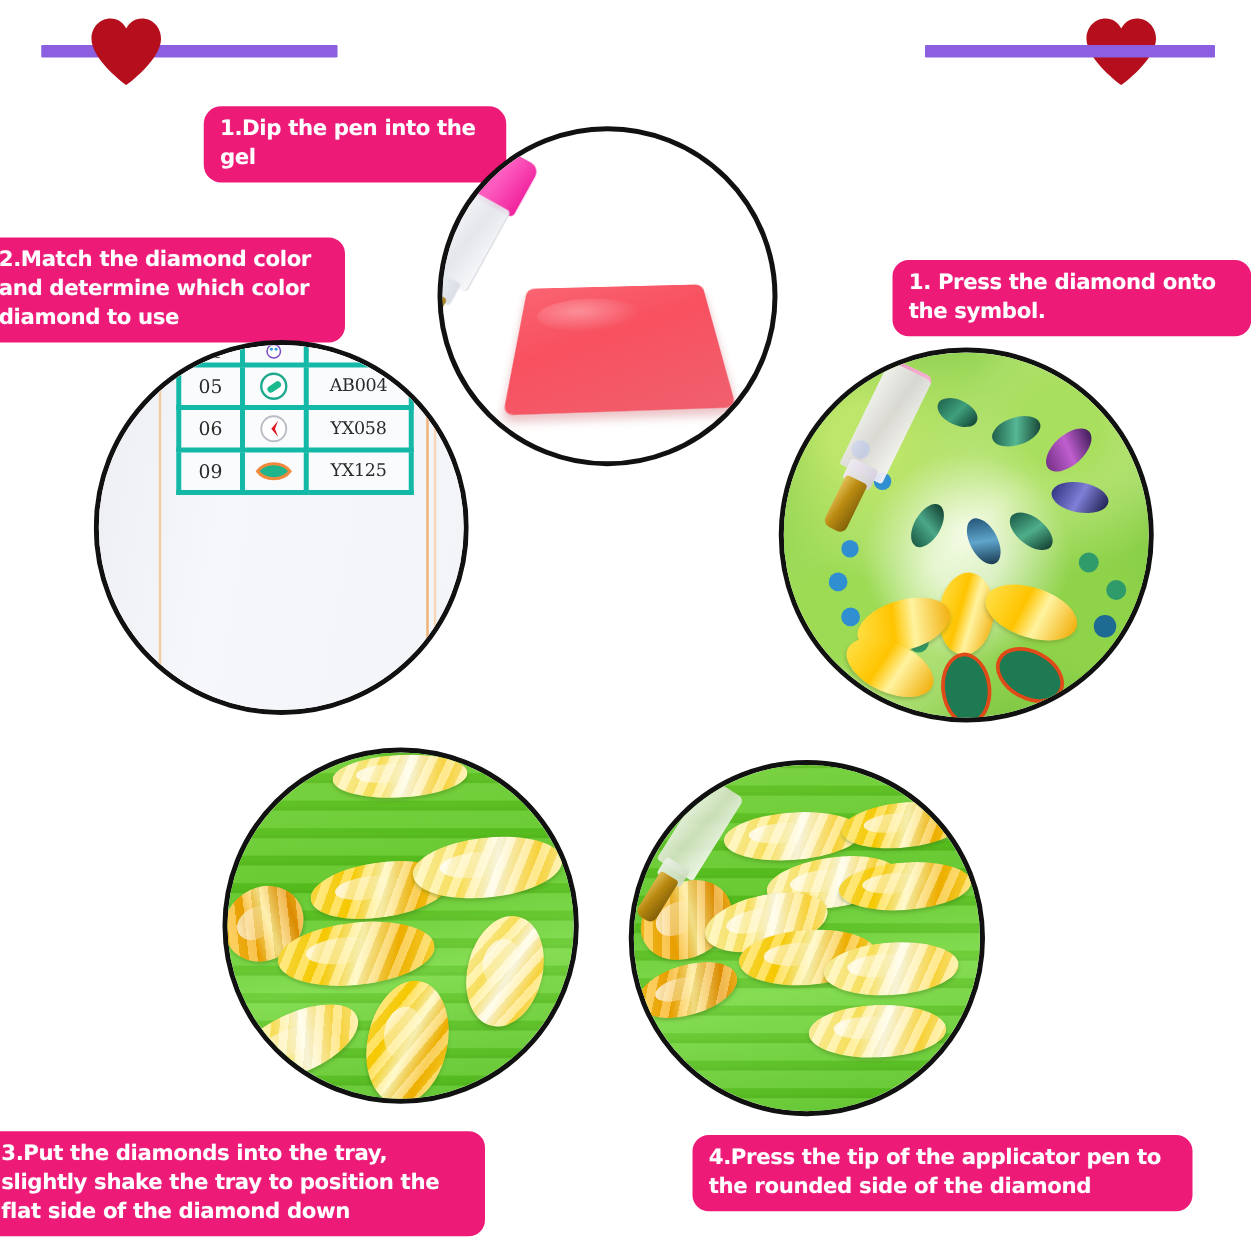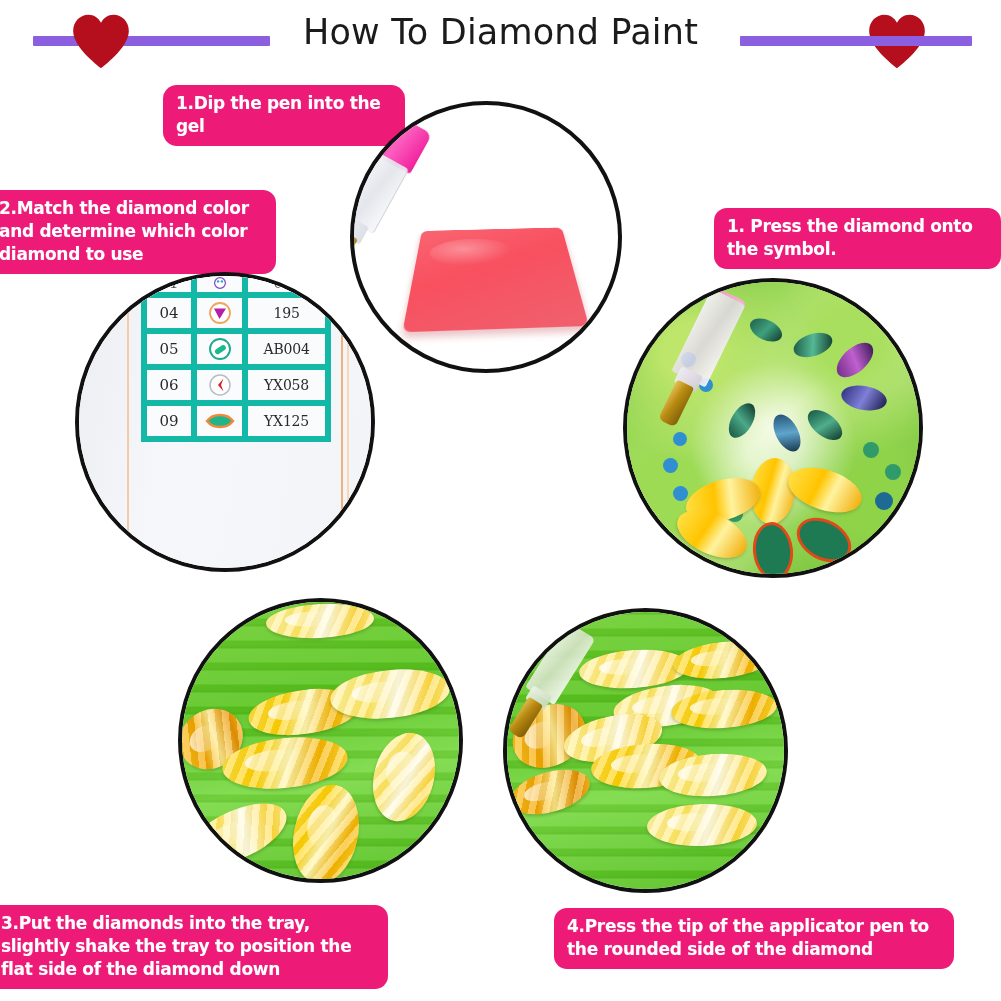--- a/index.html
+++ b/index.html
@@ -159,21 +159,21 @@
     position: absolute;
     left: 62px; top: -8px;
     width: 190px;
     border-collapse: collapse;
     font-family: "DejaVu Serif", serif;
     font-size: 14px;
     color: #2a2a2a;
     background: #fafbfd;
   }
   #chart-table td {
-    border: 6px solid #14b8a6;
+    border: 4px solid #14b8a6;
     height: 30px;
     padding: 0 2px;
     text-align: center;
     vertical-align: middle;
     line-height: 1;
   }
   #chart-table td.c-no  { width: 44px; font-size: 15px; }
   #chart-table td.c-sym { width: 48px; padding: 0; }
   #chart-table td.c-code{ width: 78px; font-size: 14px; letter-spacing: -.2px; }
   #chart-table tr.partial td { height: 18px; color: #555; }
@@ -293,21 +293,20 @@
   </div>
 
   <div class="heart right">
     <svg viewBox="0 0 32 30" aria-hidden="true">
       <path d="M16 29C16 29 1.6 18.6 1.6 9.8 1.6 4.9 5.2 1.4 9.5 1.4c2.9 0 5.3 1.7 6.5 4.2 1.2-2.5 3.6-4.2 6.5-4.2 4.3 0 7.9 3.5 7.9 8.4C30.4 18.6 16 29 16 29z" fill="#B50F1D"></path>
     </svg>
   </div>
 
   <div class="rule right"></div>
 
-  <div id="page-title">How To Diamond Paint</div>
 </div>
 
 <div class="pill" id="label-1">1.Dip the pen into the gel</div>
 <div class="pill" id="label-2">2.Match the diamond color and determine which color diamond to use</div>
 <div class="pill" id="label-5">1. Press the diamond onto the symbol.</div>
 <div class="pill" id="label-3">3.Put the diamonds into the tray, slightly shake the tray to position the flat side of the diamond down</div>
 <div class="pill" id="label-4">4.Press the tip of the applicator pen to the rounded side of the diamond</div>
 
 <div class="circle" id="circle-gel">
   <div class="inner">
@@ -337,30 +336,20 @@
                 <circle cx="13" cy="13" r="10" fill="#fff" stroke="#7B4FC4" stroke-width="2.3"></circle>
                 <circle cx="9.5" cy="10" r="2.2" fill="#2E9BE0"></circle>
                 <circle cx="16.5" cy="10" r="2.2" fill="#2E9BE0"></circle>
               </svg>
           </td>
           <td class="c-code">028</td>
         </tr>
 
 
 
-        <tr>
-          <td class="c-no">04</td>
-          <td class="c-sym">
-            <svg class="sym" width="26" height="26" viewBox="0 0 26 26">
-                <circle cx="13" cy="13" r="10" fill="#fff" stroke="#F0A55E" stroke-width="1.8"></circle>
-                <path d="M7 8.5 L19 8.5 L12.5 19 Z" fill="#B61FA8"></path>
-              </svg>
-          </td>
-          <td class="c-code">195</td>
-        </tr>
 
         <tr>
           <td class="c-no">05</td>
           <td class="c-sym">
             <svg class="sym" width="26" height="26" viewBox="0 0 26 26">
                 <circle cx="13" cy="13" r="10" fill="#fff" stroke="#1FA98E" stroke-width="1.9"></circle>
                 <rect x="7" y="11" width="12" height="5.4" rx="2.7" fill="#1CB98F" transform="rotate(-34 13 13)"></rect>
               </svg>
           </td>
           <td class="c-code">AB004</td>

